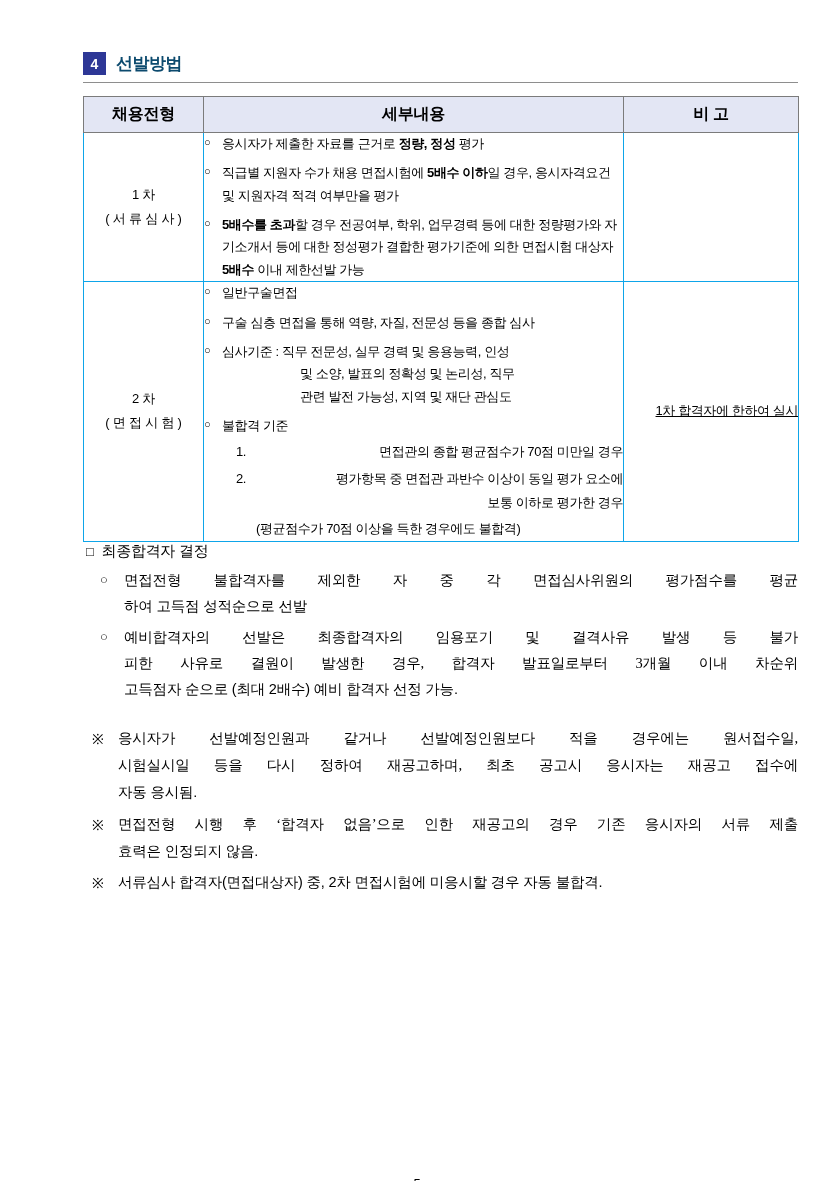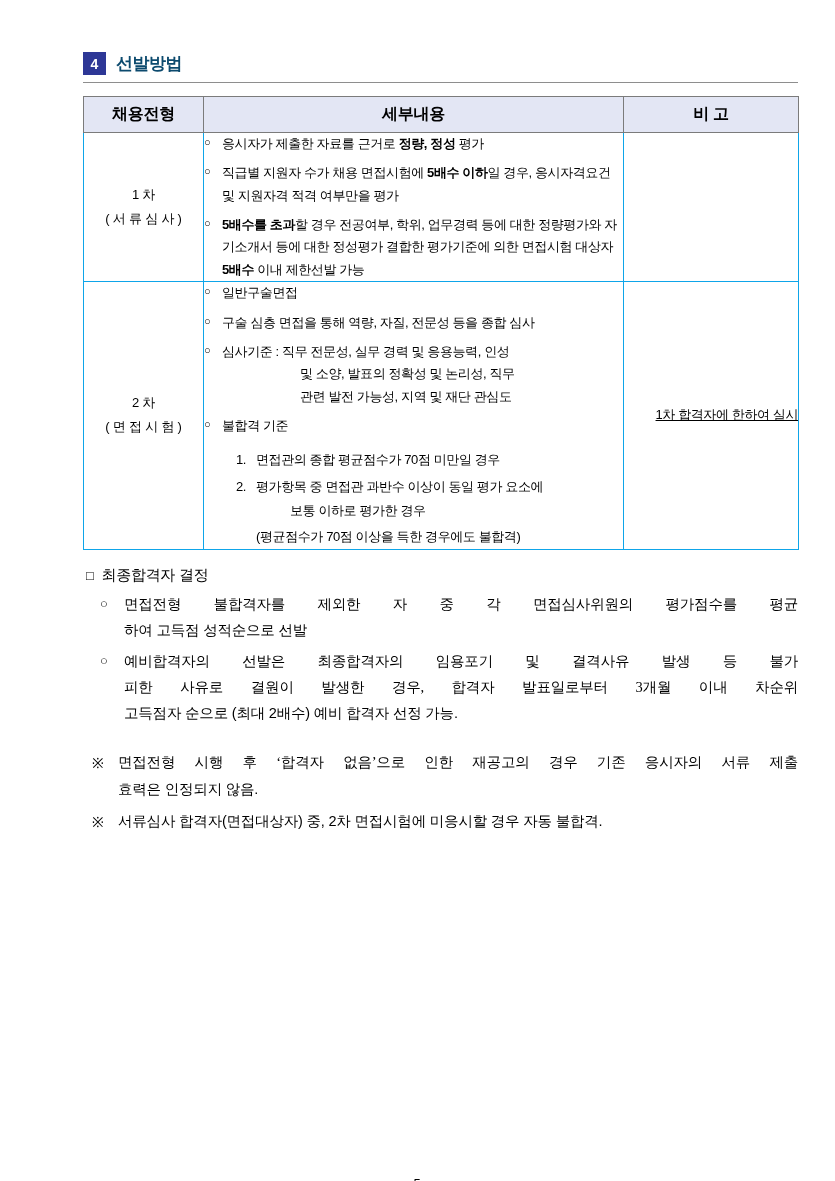--- a/index.html
+++ b/index.html
@@ -115,23 +115,24 @@
     content: "\25CB";
     position: absolute;
     left: 0;
     top: 0;
     font-size: 11px;
   }
   .b { font-weight: bold; }
 
   ol.numlist {
     list-style: none;
-    margin: 12px 0 0 0;
+    margin: 4px 0 0 0;
     padding: 0 0 0 14px;
     counter-reset: nl;
+    text-align: right;
   }
   ol.numlist > li {
     position: relative;
     padding-left: 20px;
     margin-bottom: 4px;
     line-height: 1.72;
     font-size: 13px;
     letter-spacing: -0.4px;
     counter-increment: nl;
   }
@@ -153,21 +154,20 @@
     line-height: 1.72;
     font-size: 13px;
     letter-spacing: -0.4px;
     text-align: justify;
   }
   .crit-cont.c2 { padding-left: 78px; }
 
   
   .body-area {
     margin-left: 38px;
-    margin-top: 16px;
     width: 712px;
   }
   .sq-head {
     font-size: 15px;
     letter-spacing: -0.3px;
     margin-bottom: 6px;
   }
   .sq-head .sq {
     font-size: 13px;
     margin-right: 8px;
@@ -305,20 +305,25 @@
     </div>
     <div class="circ-item">
       <span class="justify-spread" style="display:block;">예비합격자의 선발은 최종합격자의 임용포기 및 결격사유 발생 등 불가</span>
       <span class="justify-spread" style="display:block;">피한 사유로 결원이 발생한 경우, 합격자 발표일로부터 3개월 이내 차순위</span>
       <span class="l2">고득점자 순으로 (최대 2배수) 예비 합격자 선정 가능.</span>
     </div>
 
     <div class="spacer"></div>
 
     <div class="star-item">
+      <span class="justify-spread" style="display:block;">응시자가 선발예정인원과 같거나 선발예정인원보다 적을 경우에는 원서접수일,</span>
+      <span class="justify-spread" style="display:block;">시험실시일 등을 다시 정하여 재공고하며, 최초 공고시 응시자는 재공고 접수에</span>
+      <span style="display:block;">자동 응시됨.</span>
+    </div>
+    <div class="star-item">
       <span class="justify-spread" style="display:block;">면접전형 시행 후 ‘합격자 없음’으로 인한 재공고의 경우 기존 응시자의 서류 제출</span>
       <span style="display:block;">효력은 인정되지 않음.</span>
     </div>
     <div class="star-item">
       <span style="display:block;">서류심사 합격자(면접대상자) 중, 2차 면접시험에 미응시할 경우 자동 불합격.</span>
     </div>
   </div>
 
   <div class="page-num">- 5 -</div>
 </div>

